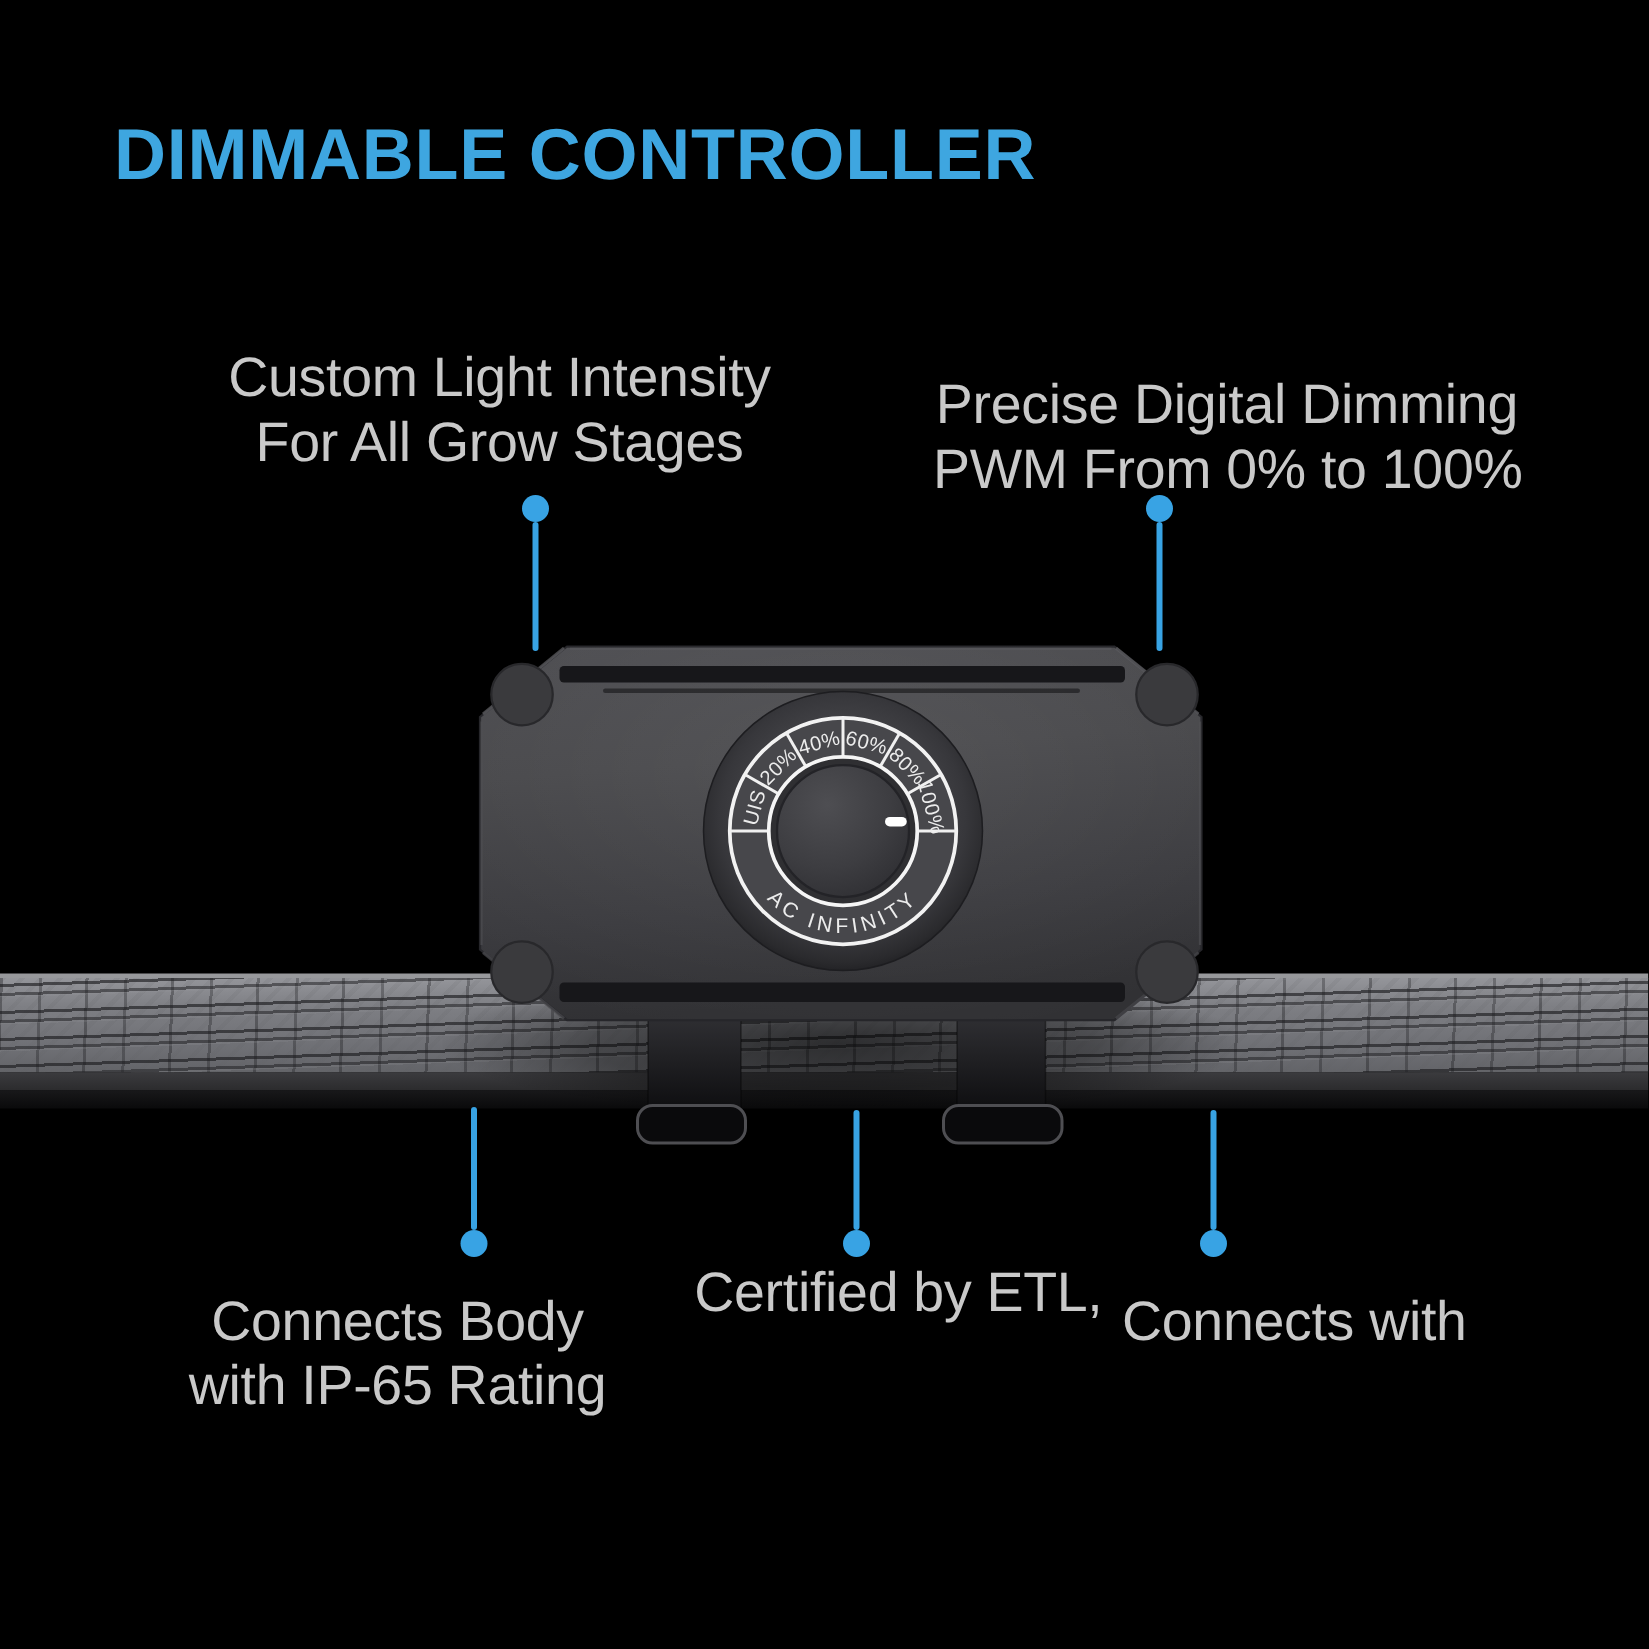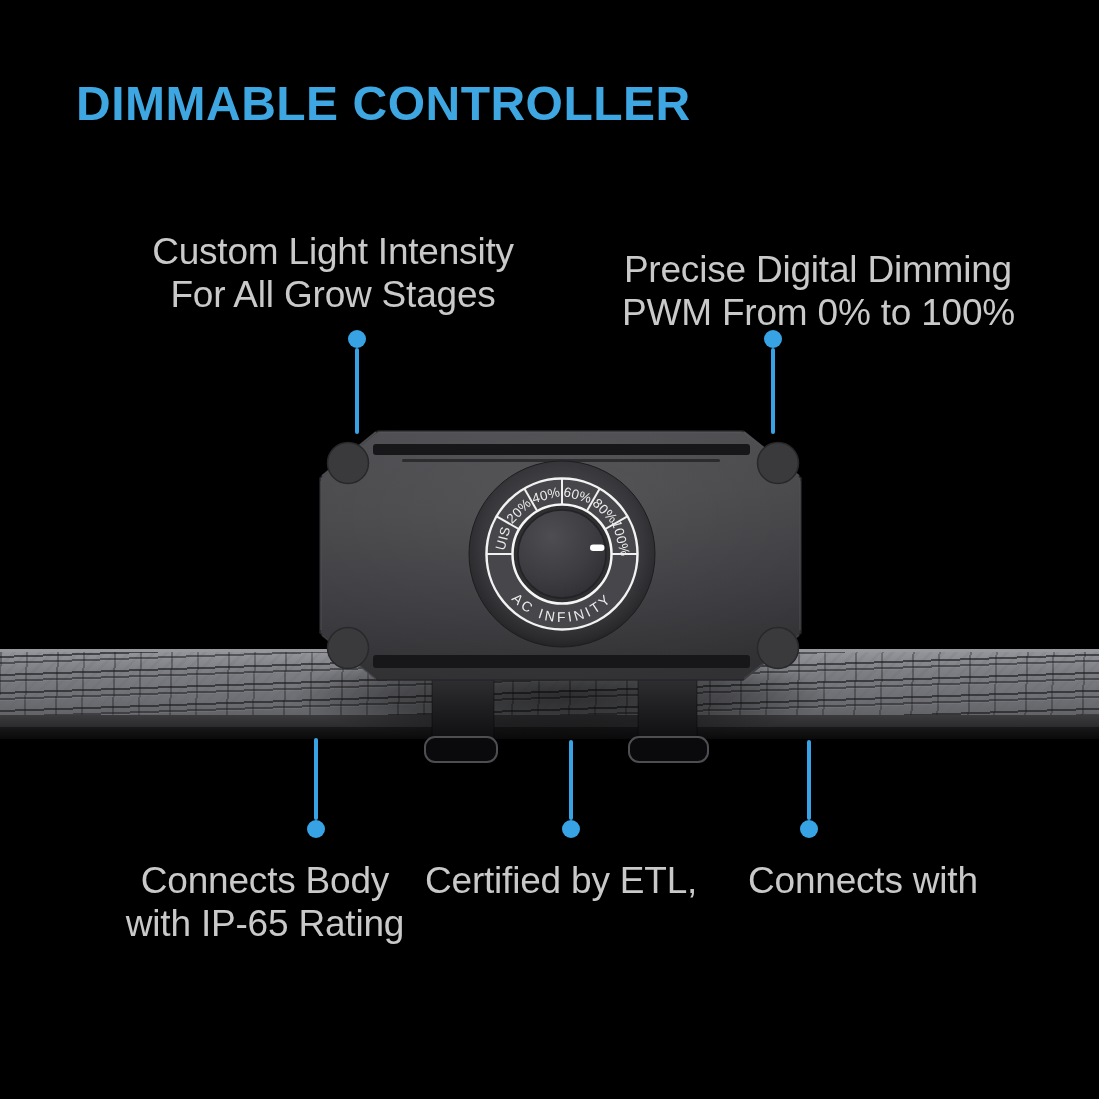--- a/index.html
+++ b/index.html
@@ -12,21 +12,21 @@
     font-size:48px;font-weight:700;letter-spacing:0.5px;
     color:var(--title-color,#3ea6e0);white-space:nowrap;
   }
   .callout{
     position:absolute;color:var(--callout-color,#c9c9c9);
     font-size:37px;line-height:43px;letter-spacing:-0.2px;white-space:nowrap;
   }
   .callout.tl{left:140px;top:230px;width:386px;text-align:center;}
   .callout.tr{left:622px;top:248px;width:390px;text-align:right;}
   .callout.bl{left:100px;top:859px;width:330px;text-align:center;}
-  .callout.bc{left:425px;top:859px;width:310px;text-align:left;}
+  .callout.bc{left:425px;top:840px;width:310px;text-align:right;}
   .callout.br{left:748px;top:859px;width:310px;text-align:left;}
   .dot{
     position:absolute;width:18px;height:18px;border-radius:50%;
     background:var(--accent,#38a3e4);z-index:4;
   }
   .cline{
     position:absolute;width:4px;background:var(--accent,#38a3e4);z-index:4;border-radius:2px;
   }
   
   .rail-top{position:absolute;left:0;top:649px;width:1099px;height:4px;background:#97989b;z-index:1;}

